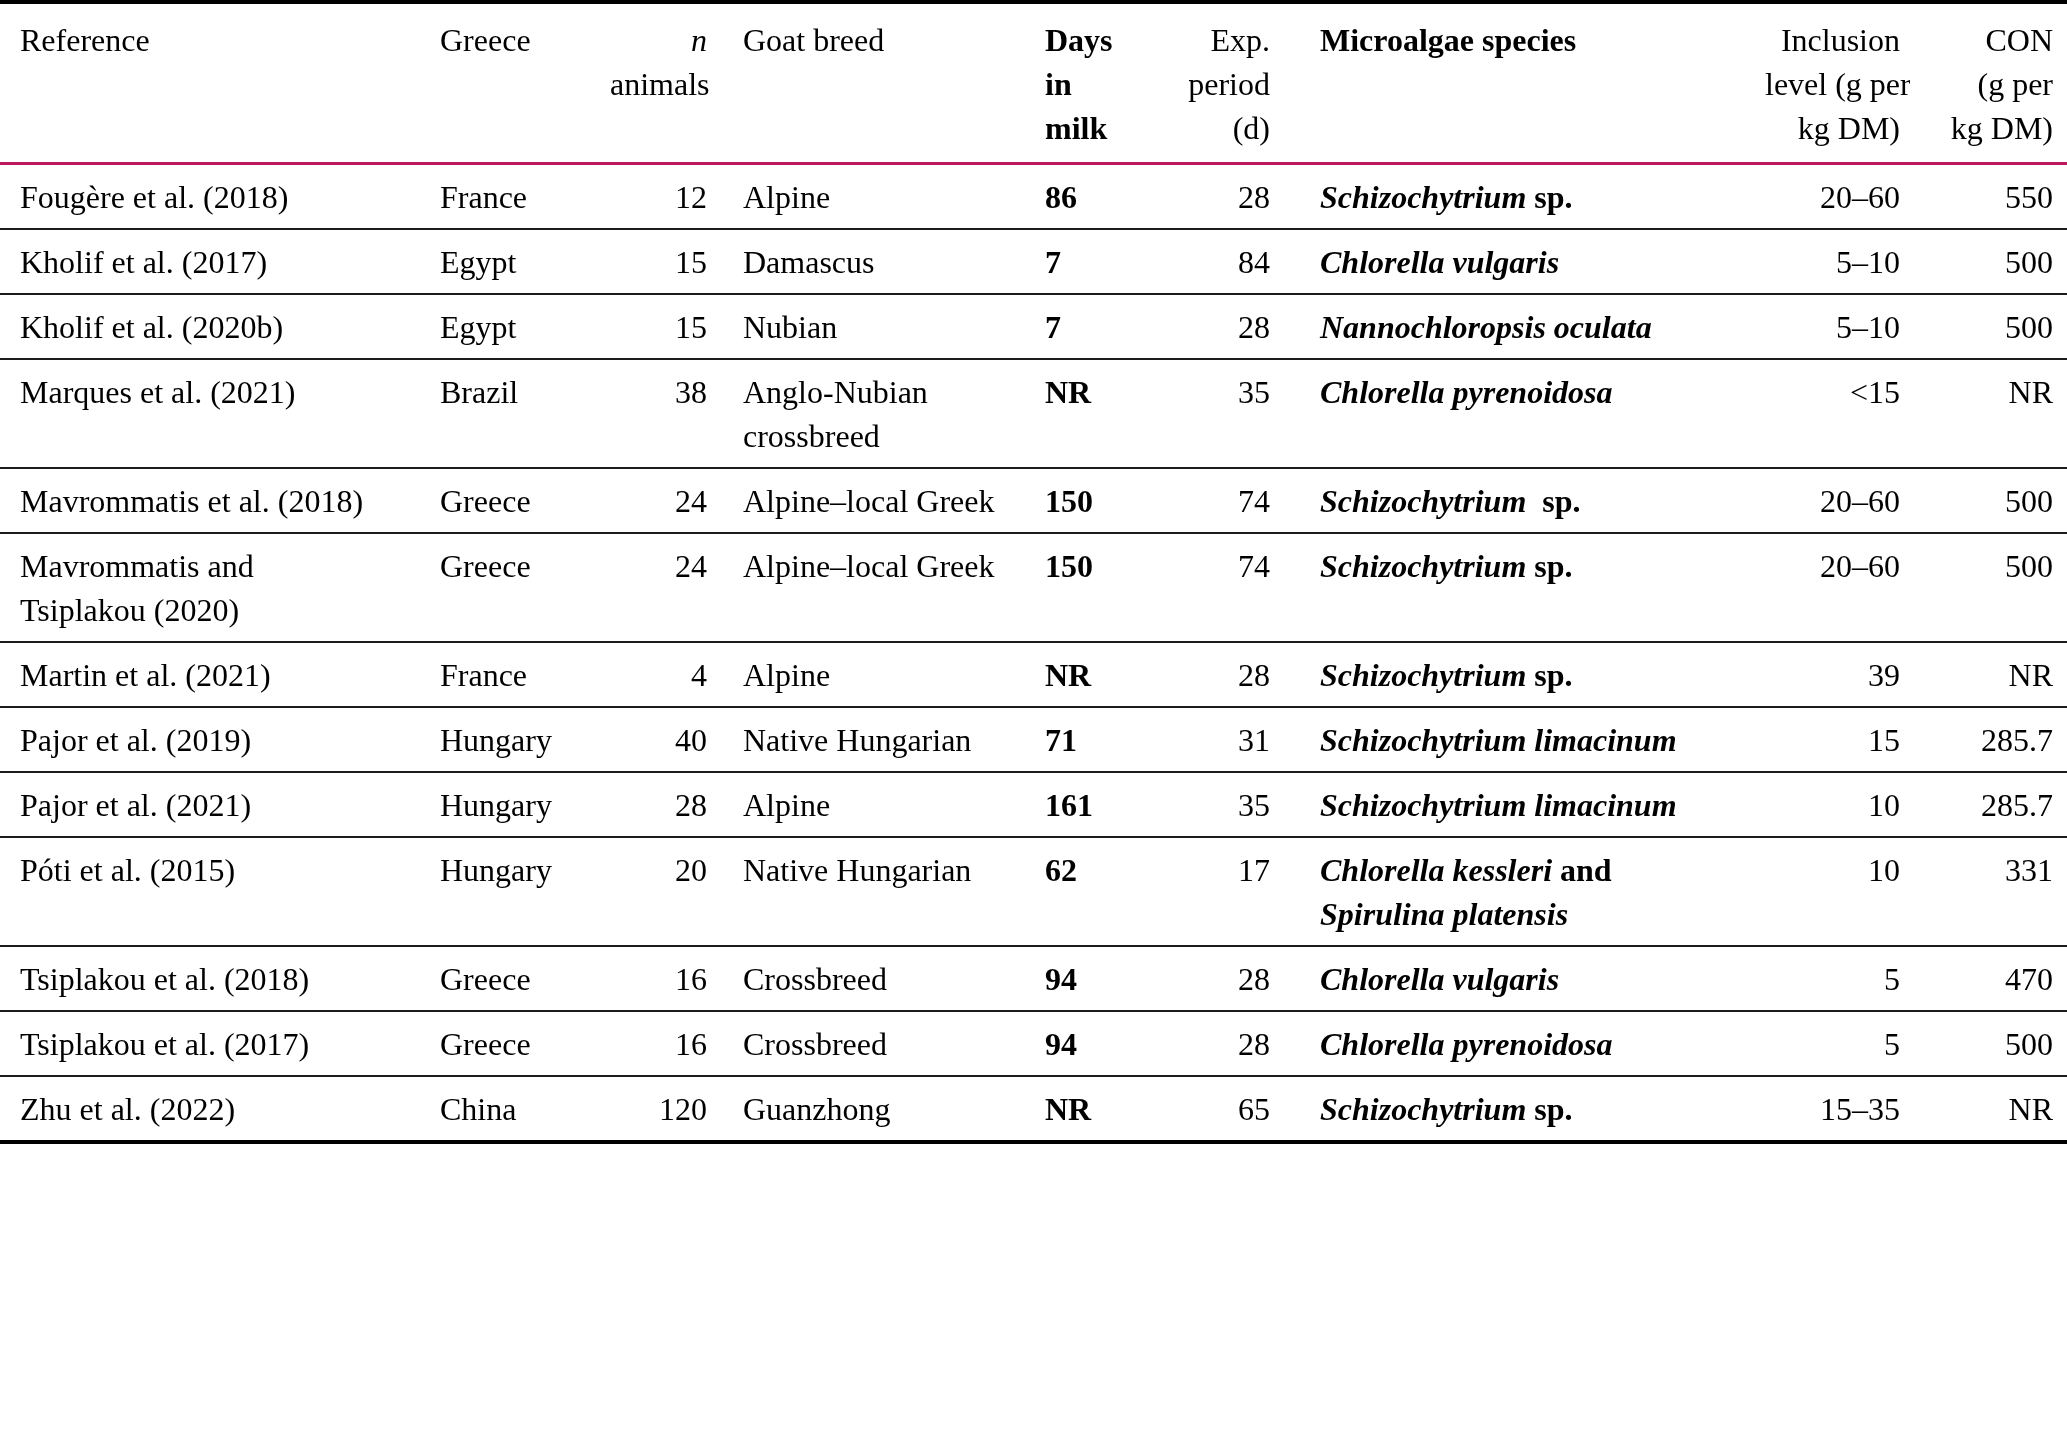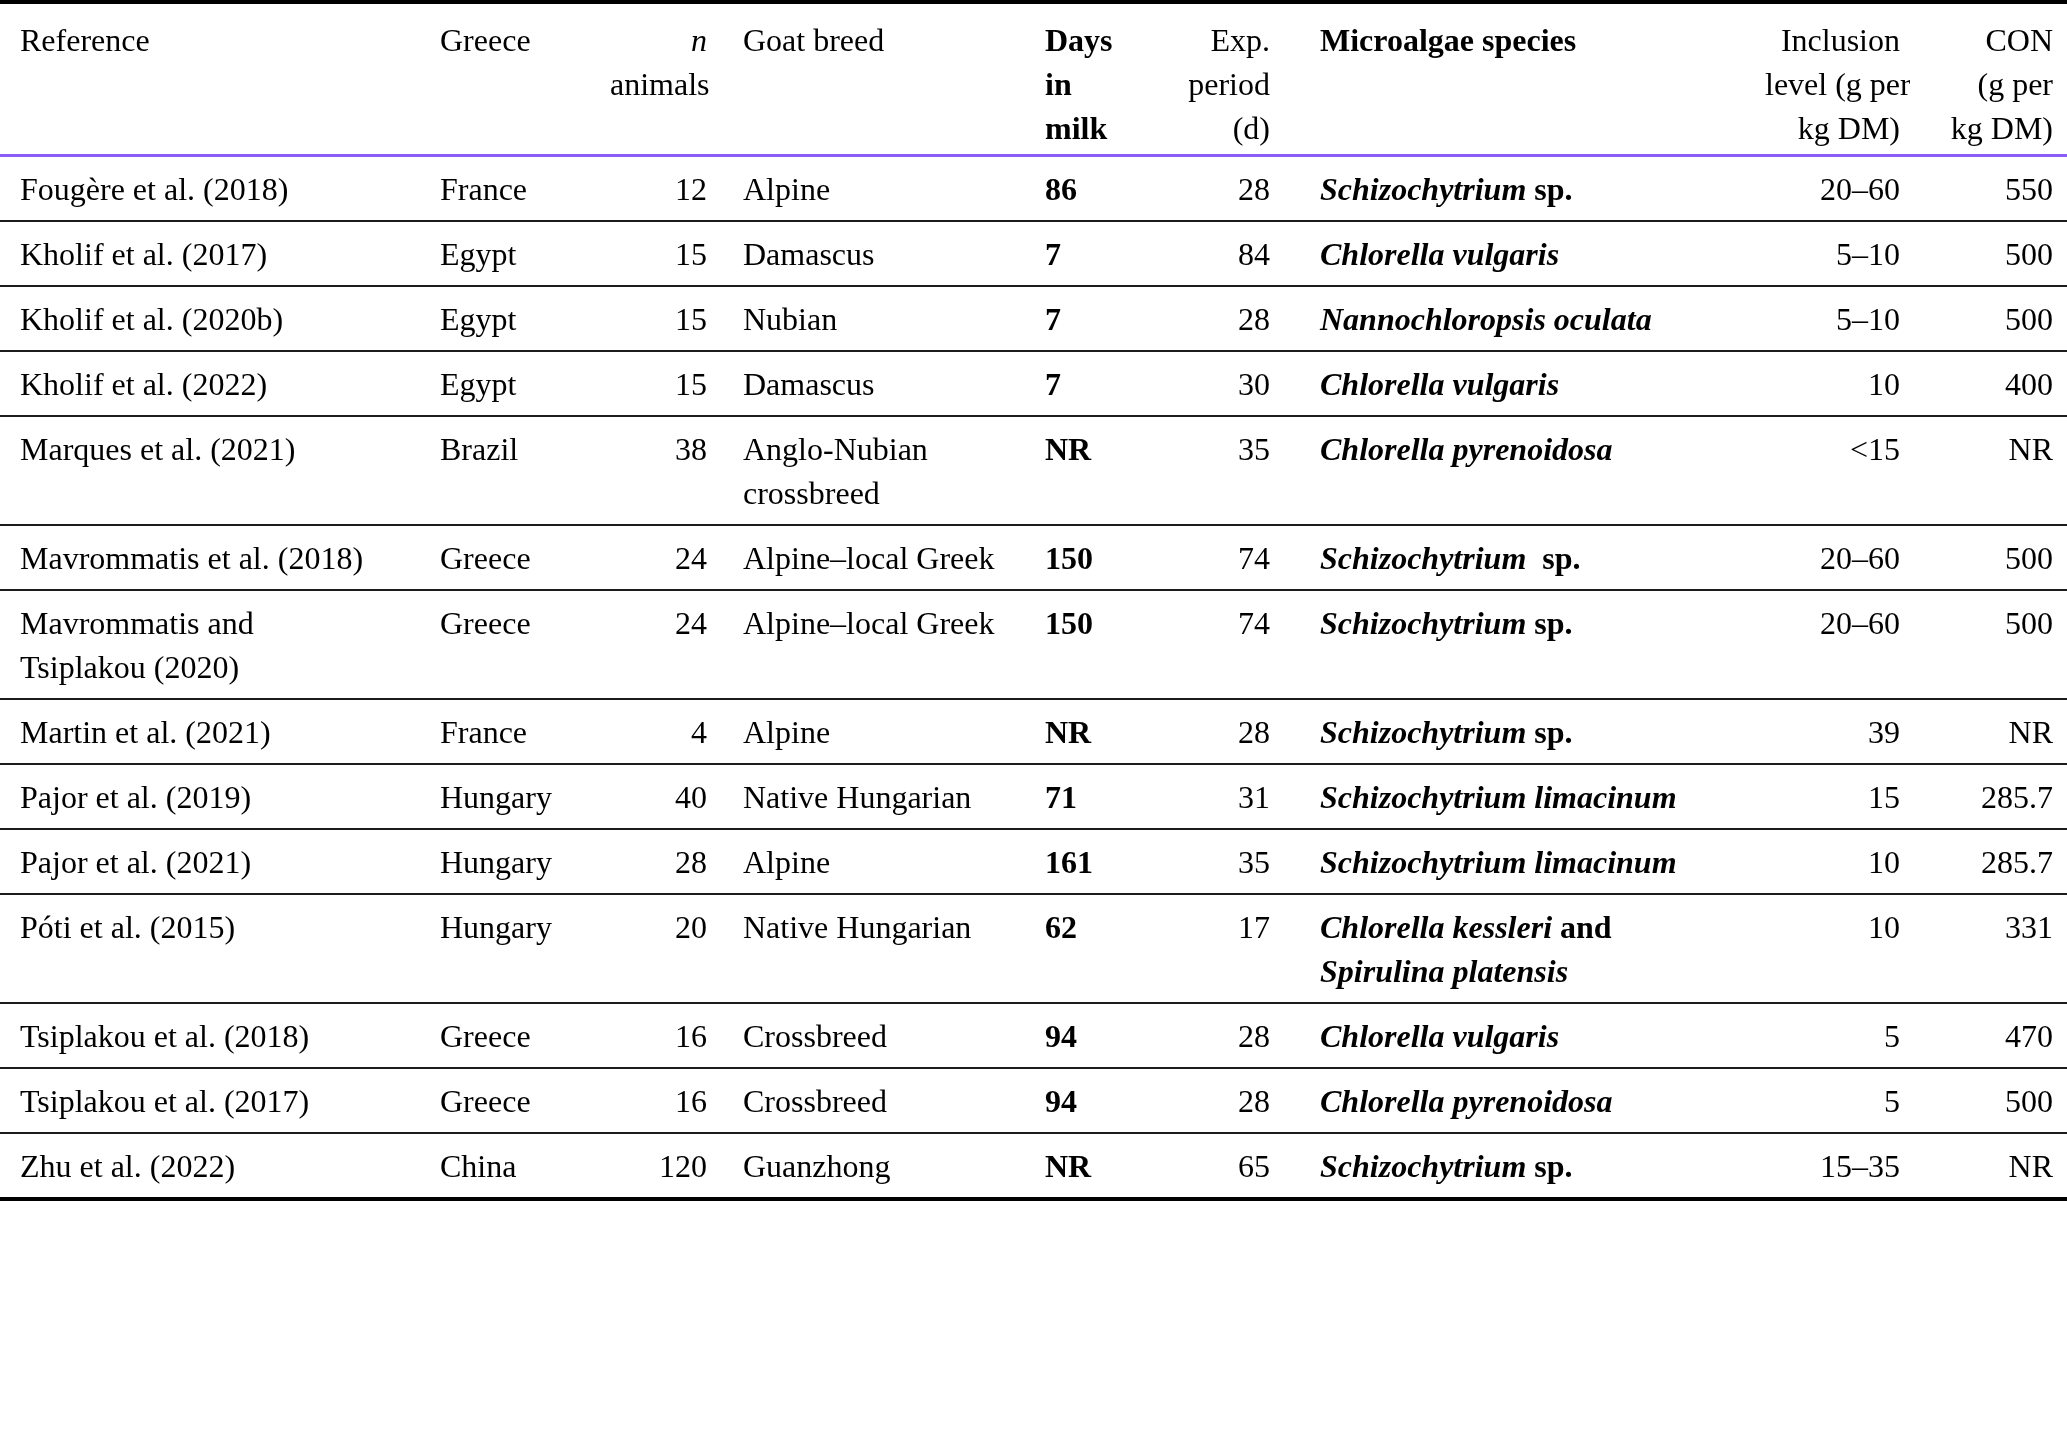--- a/index.html
+++ b/index.html
@@ -34,23 +34,23 @@
 
   th, td {
     vertical-align: top;
     white-space: pre;          
     line-height: 44px;
     font-weight: normal;
     padding: 10px 0 9px 0;
     overflow: hidden;
   }
   thead th {
-    border-bottom: 3px solid #8b5cf6;
+    border-bottom: 3px solid #be185d;
     padding-top: 14px;
-    padding-bottom: 4px;
+    padding-bottom: 12px;
   }
   tbody tr + tr td {
     border-top: 2px solid #1c1c1c;
   }
   
   .p-reference          { padding-left: 20px;  text-align: left;  }
   .p-country            { padding-left: 20px;  text-align: left;  }
   .p-n_animals          { padding-right: 13px; text-align: right; }
   .p-goat_breed         { padding-left: 23px;  text-align: left;  }
   .p-days_in_milk       { padding-right: 10px; text-align: left; font-weight: bold; }
@@ -126,31 +126,20 @@
         <td class="p-country">Egypt</td>
         <td class="p-n_animals">15</td>
         <td class="p-goat_breed">Nubian</td>
         <td class="p-days_in_milk">7</td>
         <td class="p-exp_period">28</td>
         <td class="p-microalgae_species"><span class="it">Nannochloropsis oculata</span></td>
         <td class="p-inclusion_level">5–10</td>
         <td class="p-con">500</td>
       </tr>
       <tr>
-        <td class="p-reference">Kholif et al. (2022)</td>
-        <td class="p-country">Egypt</td>
-        <td class="p-n_animals">15</td>
-        <td class="p-goat_breed">Damascus</td>
-        <td class="p-days_in_milk">7</td>
-        <td class="p-exp_period">30</td>
-        <td class="p-microalgae_species"><span class="it">Chlorella vulgaris</span></td>
-        <td class="p-inclusion_level">10</td>
-        <td class="p-con">400</td>
-      </tr>
-      <tr>
         <td class="p-reference">Marques et al. (2021)</td>
         <td class="p-country">Brazil</td>
         <td class="p-n_animals">38</td>
         <td class="p-goat_breed">Anglo-Nubian
 crossbreed</td>
         <td class="p-days_in_milk">NR</td>
         <td class="p-exp_period">35</td>
         <td class="p-microalgae_species"><span class="it">Chlorella pyrenoidosa</span></td>
         <td class="p-inclusion_level">&lt;15</td>
         <td class="p-con">NR</td>

